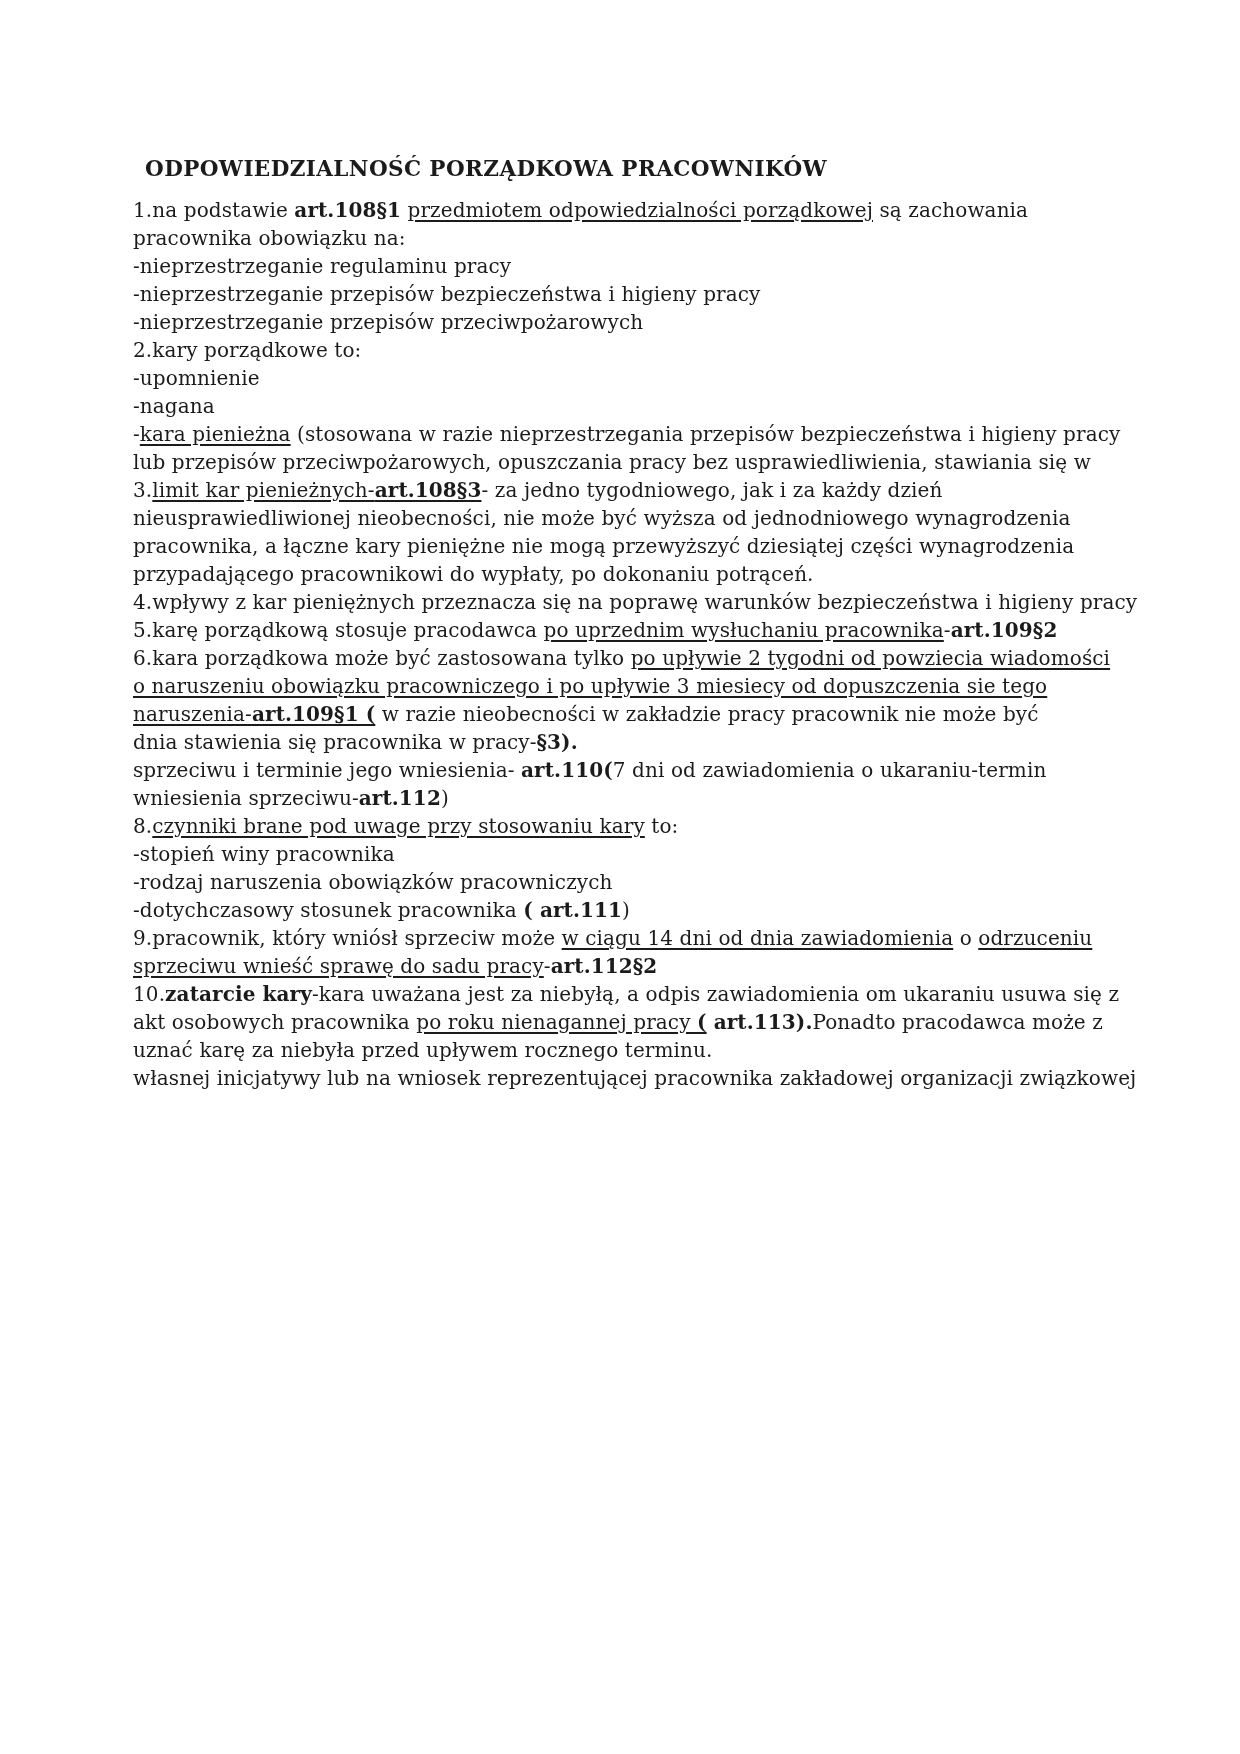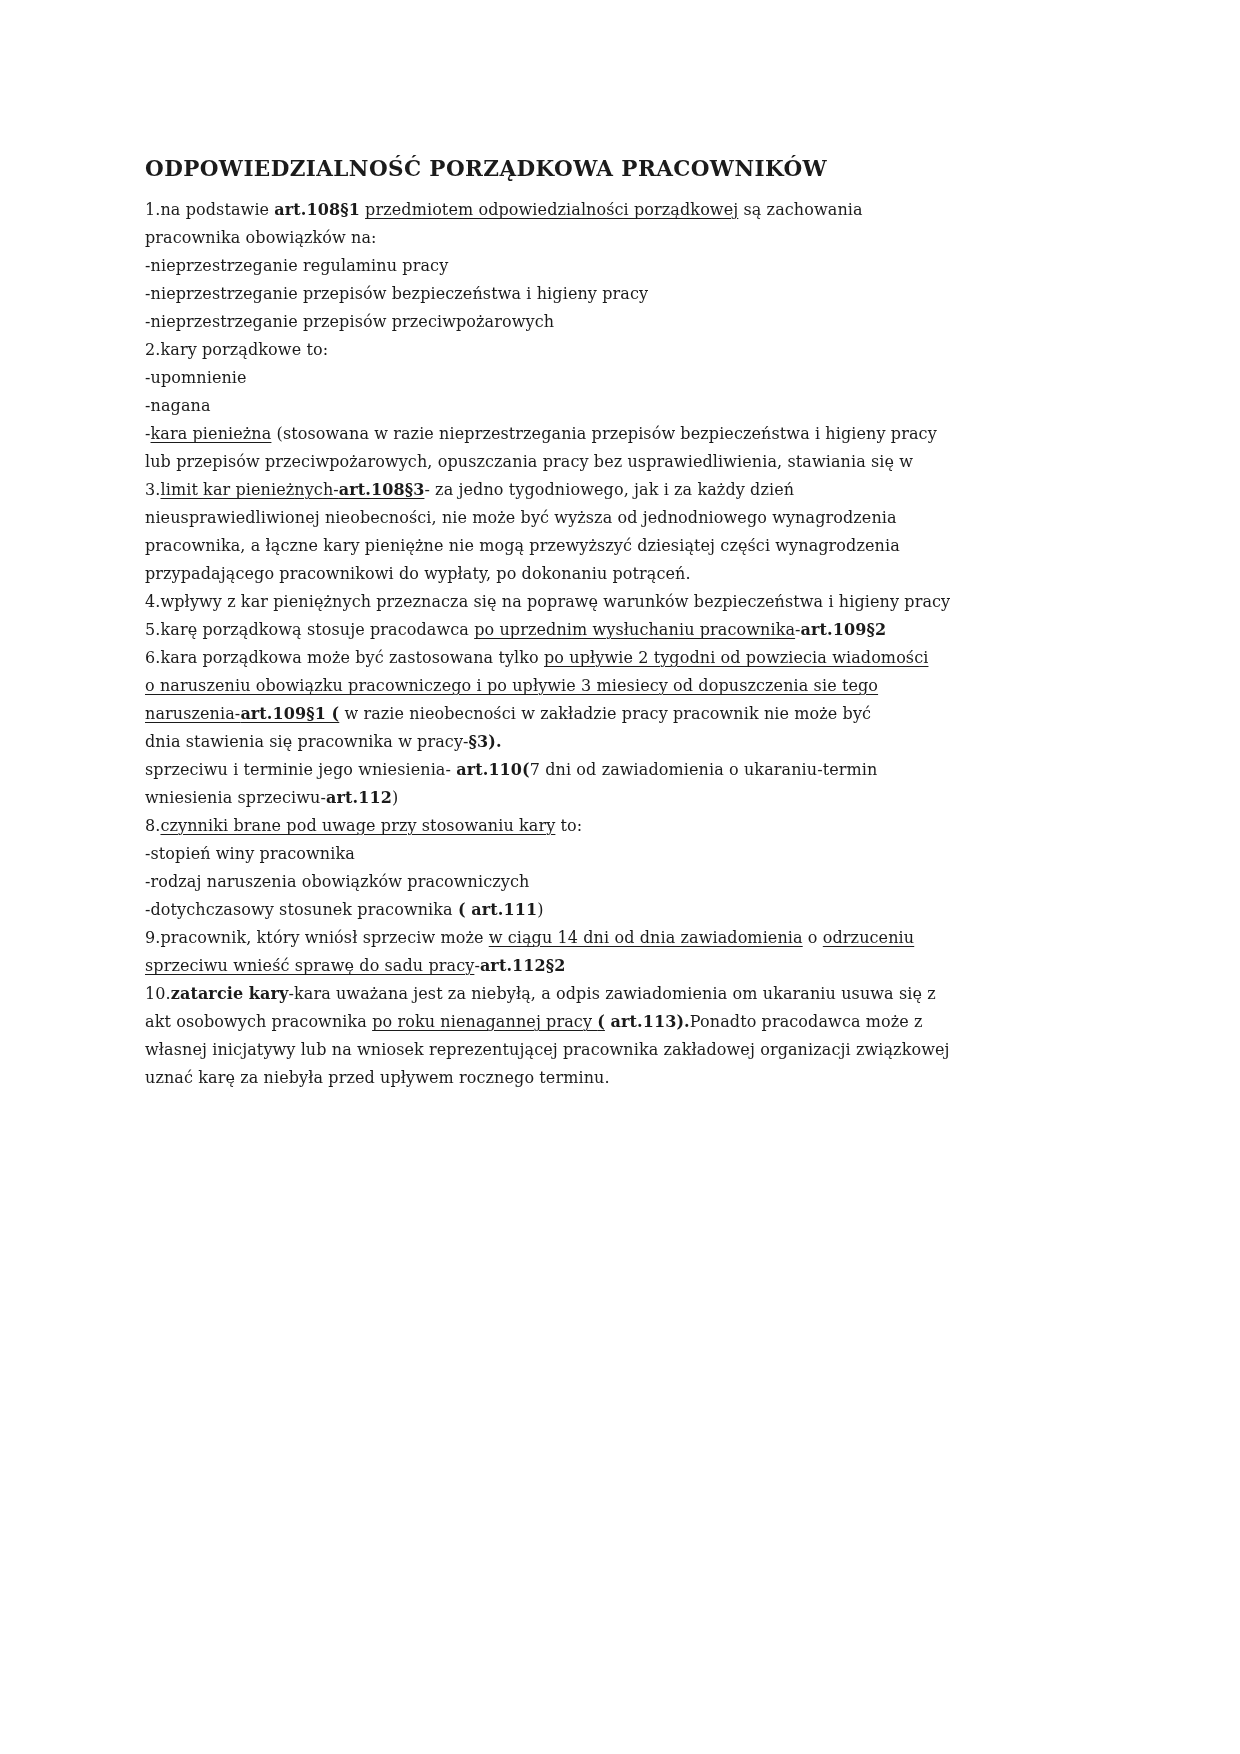--- a/index.html
+++ b/index.html
@@ -26,38 +26,37 @@
     letter-spacing: 0.4px;
     white-space: pre;
   }
   .doc-body {
     position: absolute;
     left: 133px;
     top: 196px;
     width: 1010px;
   }
   .line {
-    font-size: 16px;
+    font-size: 20px;
     line-height: 28px;
     white-space: pre;
     letter-spacing: 0.1px;
-    margin-left: 12px;
   }
   .line span { white-space: pre; }
   .b { font-weight: bold; }
   .u { text-decoration: underline; text-underline-offset: 3px; }
 </style>
 </head>
 <body>
 
 <div class="page">
   <h1 class="doc-title">ODPOWIEDZIALNOŚĆ PORZĄDKOWA PRACOWNIKÓW</h1>
   <div class="doc-body">
       <div class="line"><span>1.na podstawie </span><span class="b">art.108§1</span><span> </span><span class="u">przedmiotem odpowiedzialności porządkowej</span><span> są zachowania</span></div>
-      <div class="line"><span>pracownika obowiązków na:</span></div>
+      <div class="line"><span>pracownika obowiązku na:</span></div>
       <div class="line"><span>-nieprzestrzeganie regulaminu pracy</span></div>
       <div class="line"><span>-nieprzestrzeganie przepisów bezpieczeństwa i higieny pracy</span></div>
       <div class="line"><span>-nieprzestrzeganie przepisów przeciwpożarowych</span></div>
       <div class="line"><span>2.kary porządkowe to:</span></div>
       <div class="line"><span>-upomnienie</span></div>
       <div class="line"><span>-nagana</span></div>
       <div class="line"><span>-</span><span class="u">kara pienieżna</span><span> (stosowana w razie nieprzestrzegania przepisów bezpieczeństwa i higieny pracy</span></div>
       <div class="line"><span>lub przepisów przeciwpożarowych, opuszczania pracy bez usprawiedliwienia, stawiania się w</span></div>
       <div class="line"><span>3.</span><span class="u">limit kar pienieżnych-</span><span class="b u">art.108§3</span><span>- za jedno tygodniowego, jak i za każdy dzień</span></div>
       <div class="line"><span>nieusprawiedliwionej nieobecności, nie może być wyższa od jednodniowego wynagrodzenia</span></div>
@@ -72,16 +71,16 @@
       <div class="line"><span>sprzeciwu i terminie jego wniesienia- </span><span class="b">art.110(</span><span>7 dni od zawiadomienia o ukaraniu-termin</span></div>
       <div class="line"><span>wniesienia sprzeciwu-</span><span class="b">art.112</span><span>)</span></div>
       <div class="line"><span>8.</span><span class="u">czynniki brane pod uwage przy stosowaniu kary</span><span> to:</span></div>
       <div class="line"><span>-stopień winy pracownika</span></div>
       <div class="line"><span>-rodzaj naruszenia obowiązków pracowniczych</span></div>
       <div class="line"><span>-dotychczasowy stosunek pracownika </span><span class="b">( art.111</span><span>)</span></div>
       <div class="line"><span>9.pracownik, który wniósł sprzeciw może </span><span class="u">w ciągu 14 dni od dnia zawiadomienia</span><span> o </span><span class="u">odrzuceniu</span></div>
       <div class="line"><span class="u">sprzeciwu wnieść sprawę do sadu pracy</span><span>-</span><span class="b">art.112§2</span></div>
       <div class="line"><span>10.</span><span class="b">zatarcie kary</span><span>-kara uważana jest za niebyłą, a odpis zawiadomienia om ukaraniu usuwa się z</span></div>
       <div class="line"><span>akt osobowych pracownika </span><span class="u">po roku nienagannej pracy </span><span class="b u">(</span><span class="b"> art.113).</span><span>Ponadto pracodawca może z</span></div>
+      <div class="line"><span>uznać karę za niebyła przed upływem rocznego terminu.</span></div>
       <div class="line"><span>własnej inicjatywy lub na wniosek reprezentującej pracownika zakładowej organizacji związkowej</span></div>
-      <div class="line"><span>uznać karę za niebyła przed upływem rocznego terminu.</span></div>
     </div>
 </div>
 
 </body></html>

